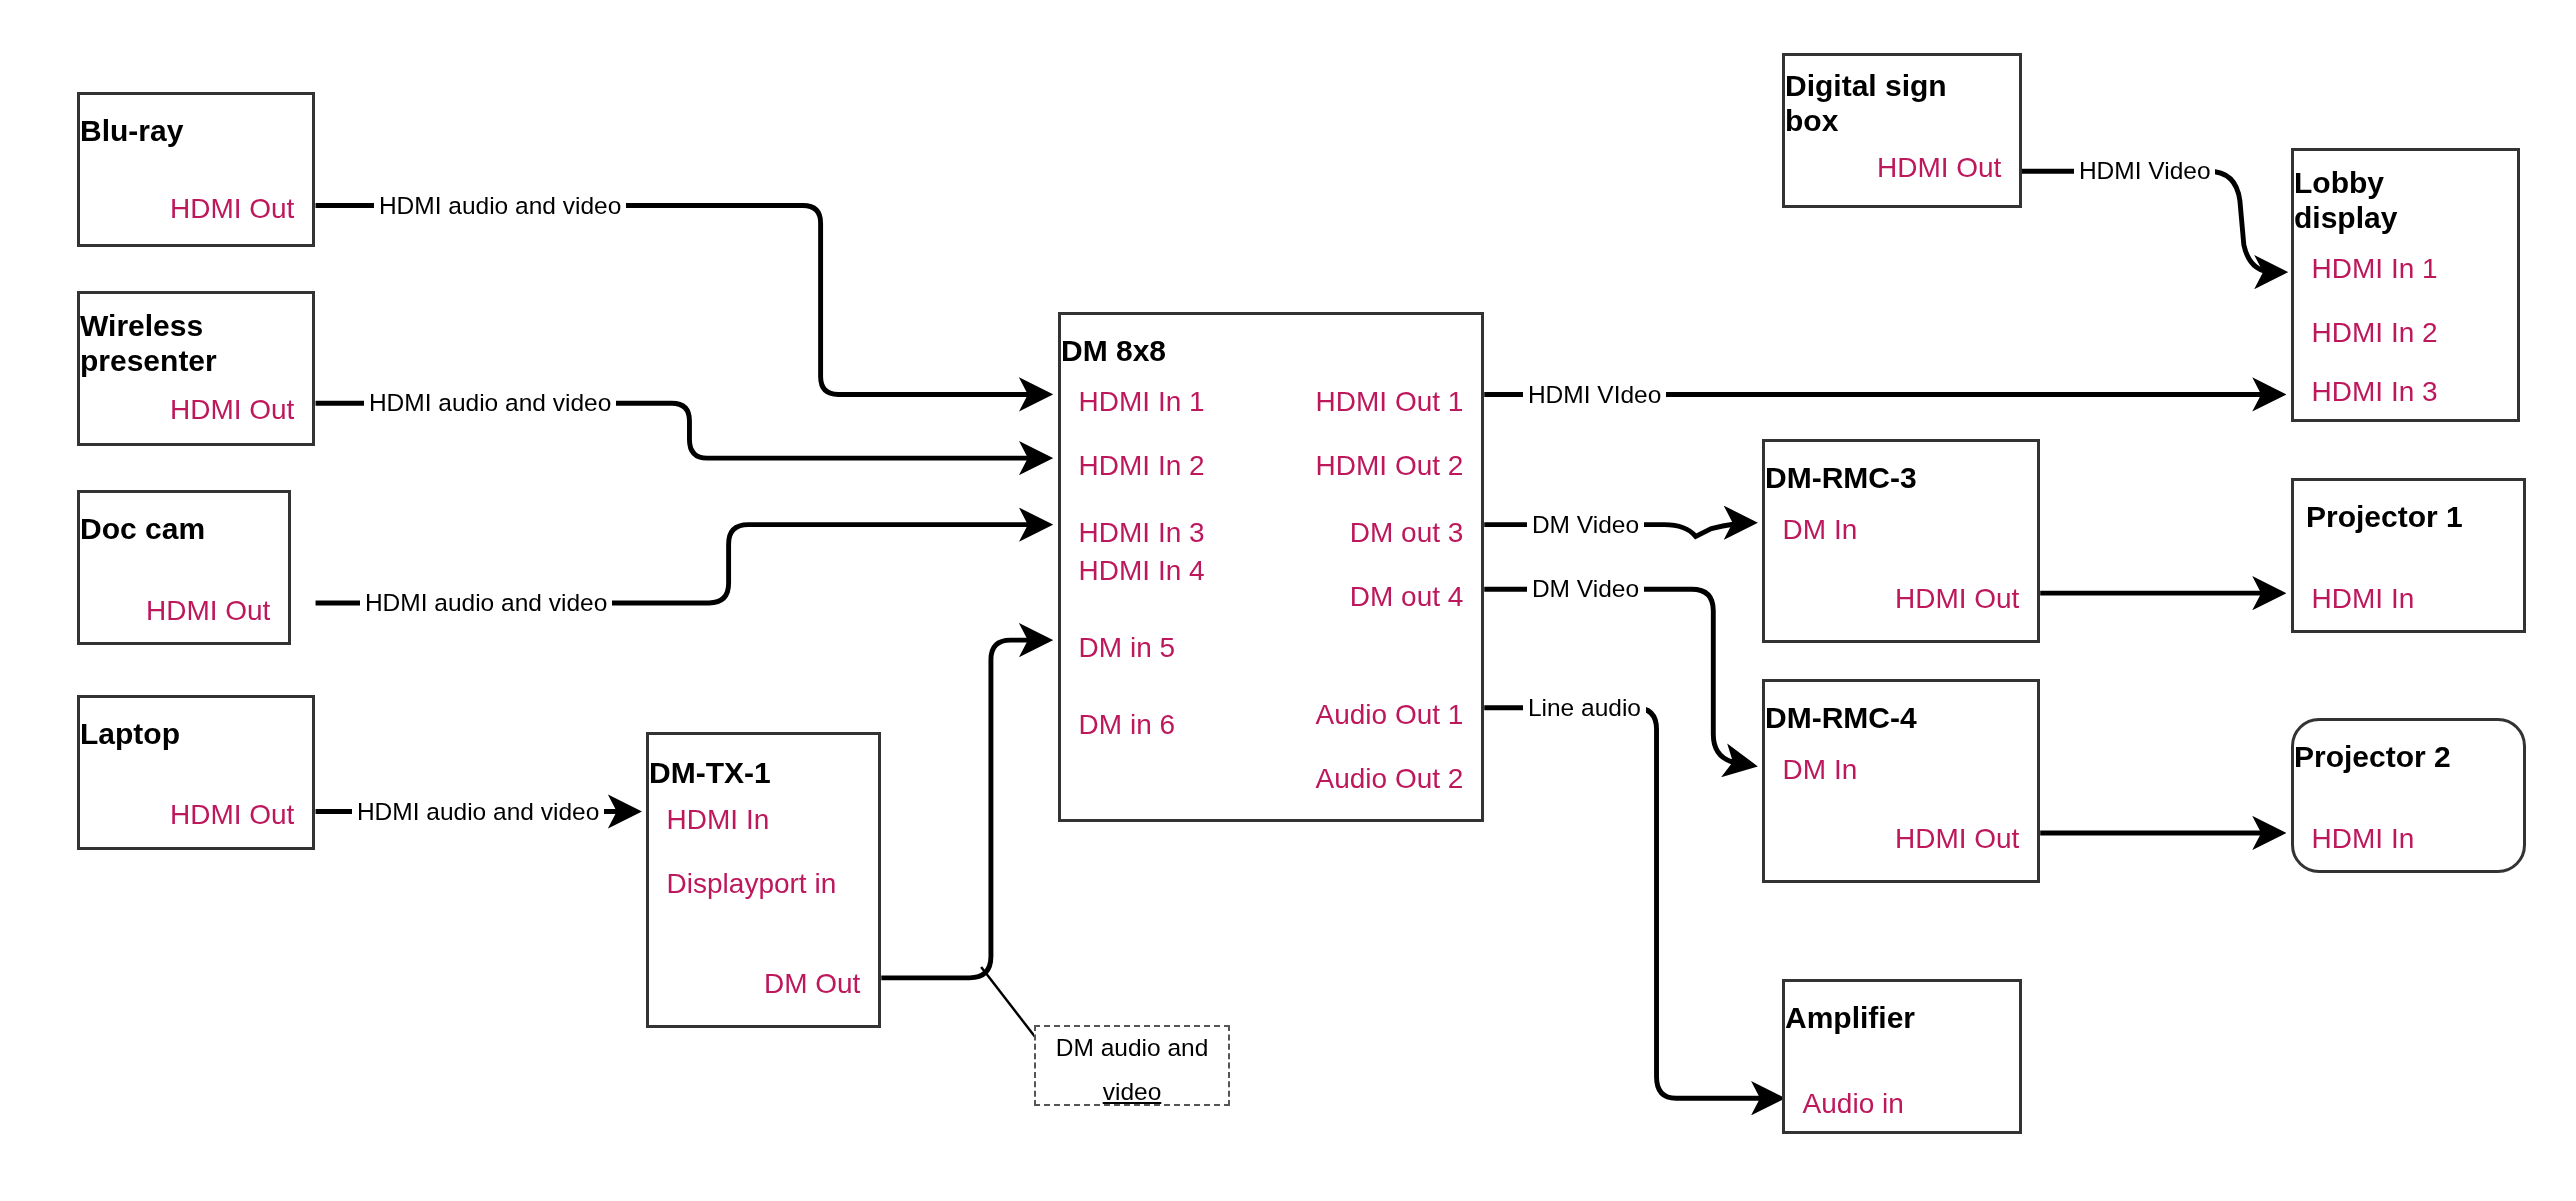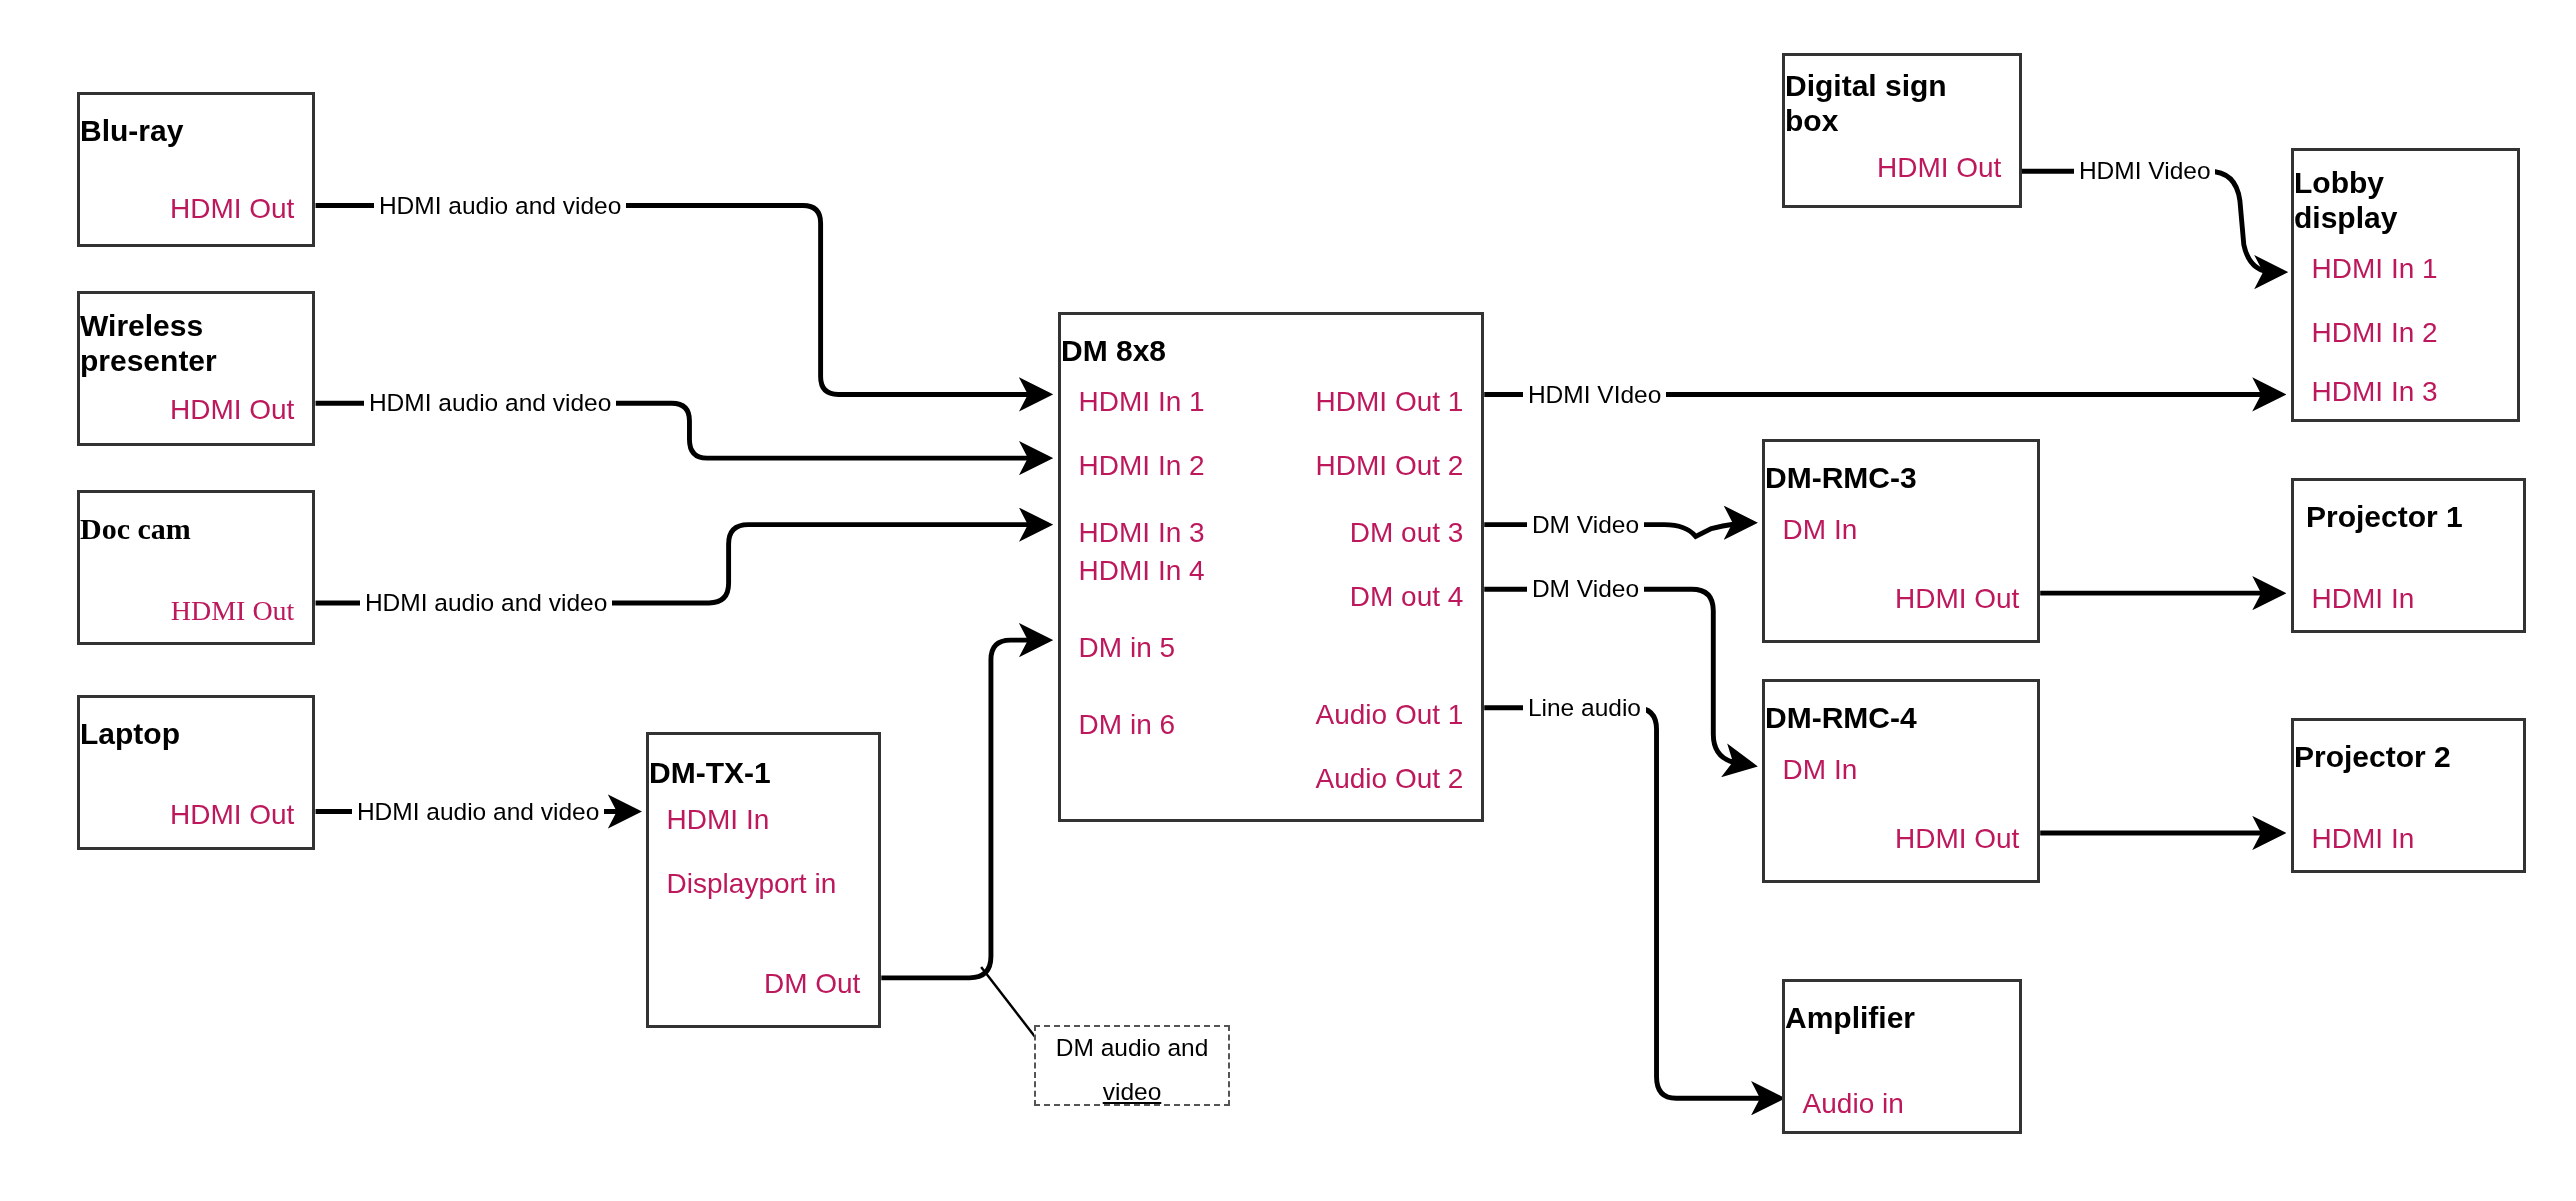--- a/index.html
+++ b/index.html
@@ -115,21 +115,21 @@
     <div class="node-title" style="top:17.6px;">Blu-ray</div>
     <div class="port right" style="top:100px;">HDMI Out</div>
   </div>
 
   <div class="node" style="left:77px; top:291px; width:238px; height:155px;">
     <div class="node-title" style="top:13.7px;">Wireless</div>
     <div class="node-title" style="top:49px;">presenter</div>
     <div class="port right" style="top:102px;">HDMI Out</div>
   </div>
 
-  <div class="node" style="left:77px; top:490px; width:238px; height:155px;font-family:Liberation Serif, serif;">
+  <div class="node" style="left:77px; top:490px; width:214px; height:155px;">
     <div class="node-title" style="top:17.6px;">Doc cam</div>
     <div class="port right" style="top:104px;">HDMI Out</div>
   </div>
 
   <div class="node" style="left:77px; top:695px; width:238px; height:155px;">
     <div class="node-title" style="top:17.6px;">Laptop</div>
     <div class="port right" style="top:103px;">HDMI Out</div>
   </div>
 
   <div class="node" style="left:646px; top:732px; width:235px; height:296px;">
@@ -181,21 +181,21 @@
     <div class="node-title" style="top:17.6px;">DM-RMC-4</div>
     <div class="port left" style="top:74px;">DM In</div>
     <div class="port right" style="top:143px;">HDMI Out</div>
   </div>
 
   <div class="node" style="left:2291px; top:478px; width:235px; height:155px;">
     <div class="node-title" style="top:17.6px;padding-left:12px;">Projector 1</div>
     <div class="port left" style="top:104px;">HDMI In</div>
   </div>
 
-  <div class="node" style="left:2291px; top:718px; width:235px; height:155px;">
+  <div class="node" style="left:2291px; top:718px; width:235px; height:155px;border-radius:28px;">
     <div class="node-title" style="top:17.6px;">Projector 2</div>
     <div class="port left" style="top:104px;">HDMI In</div>
   </div>
 
   <div class="node" style="left:1782px; top:979px; width:240px; height:155px;">
     <div class="node-title" style="top:17.6px;">Amplifier</div>
     <div class="port left" style="top:108px;">Audio in</div>
   </div>
 
   <div class="node dashed" style="left:1034px; top:1025px; width:196px; height:81px;">

